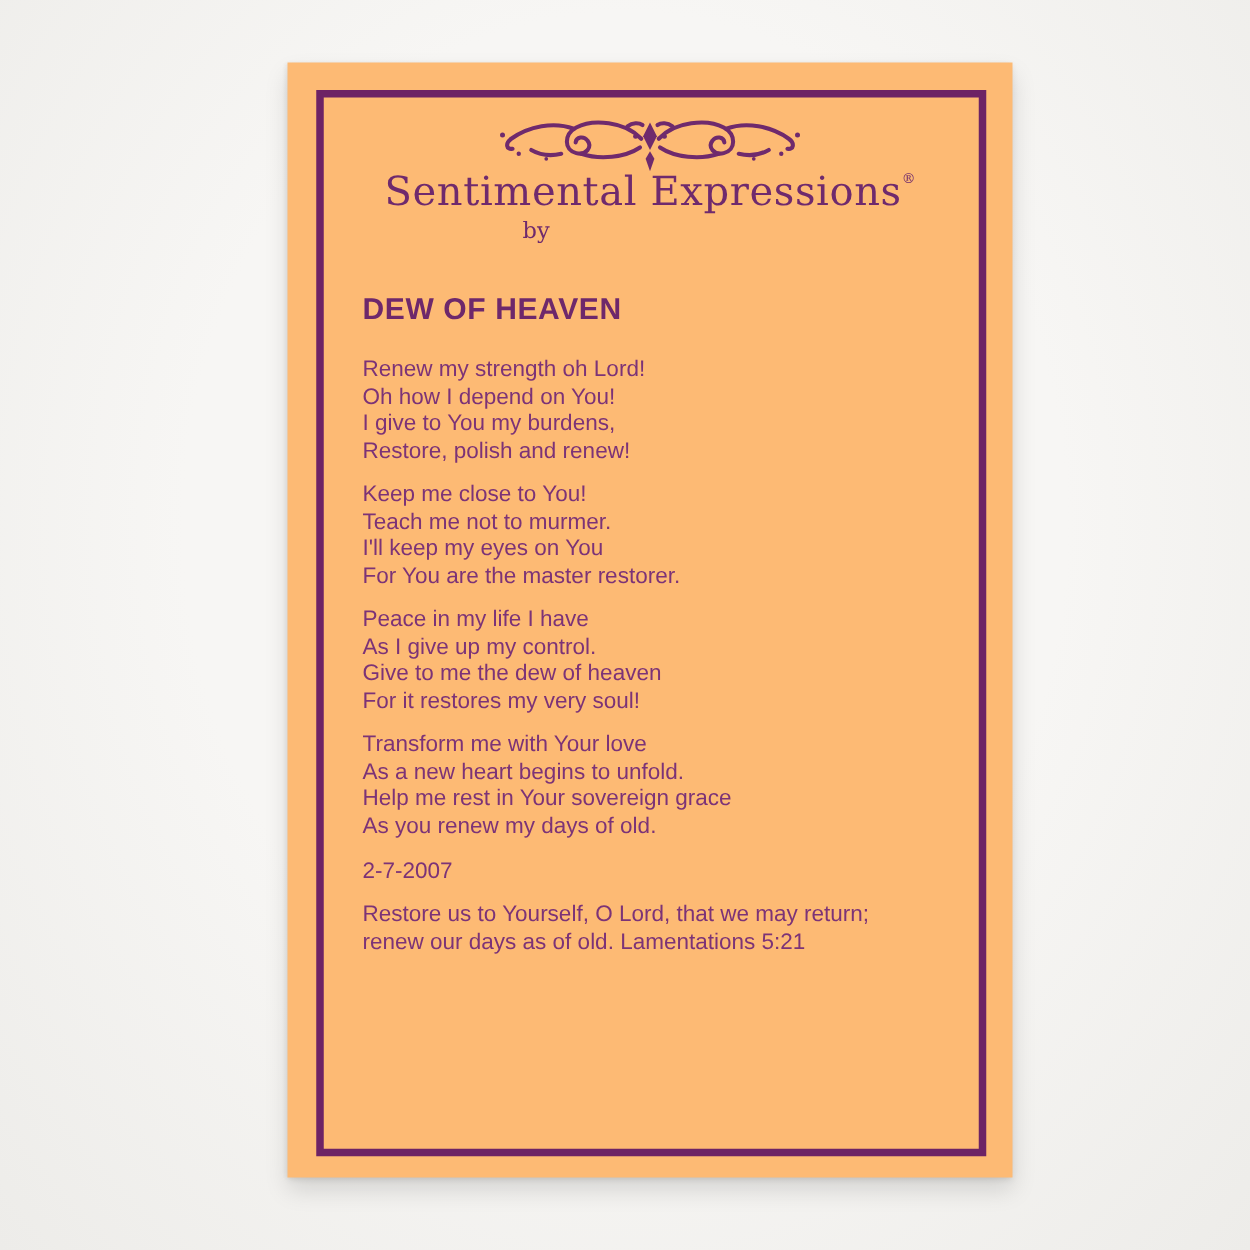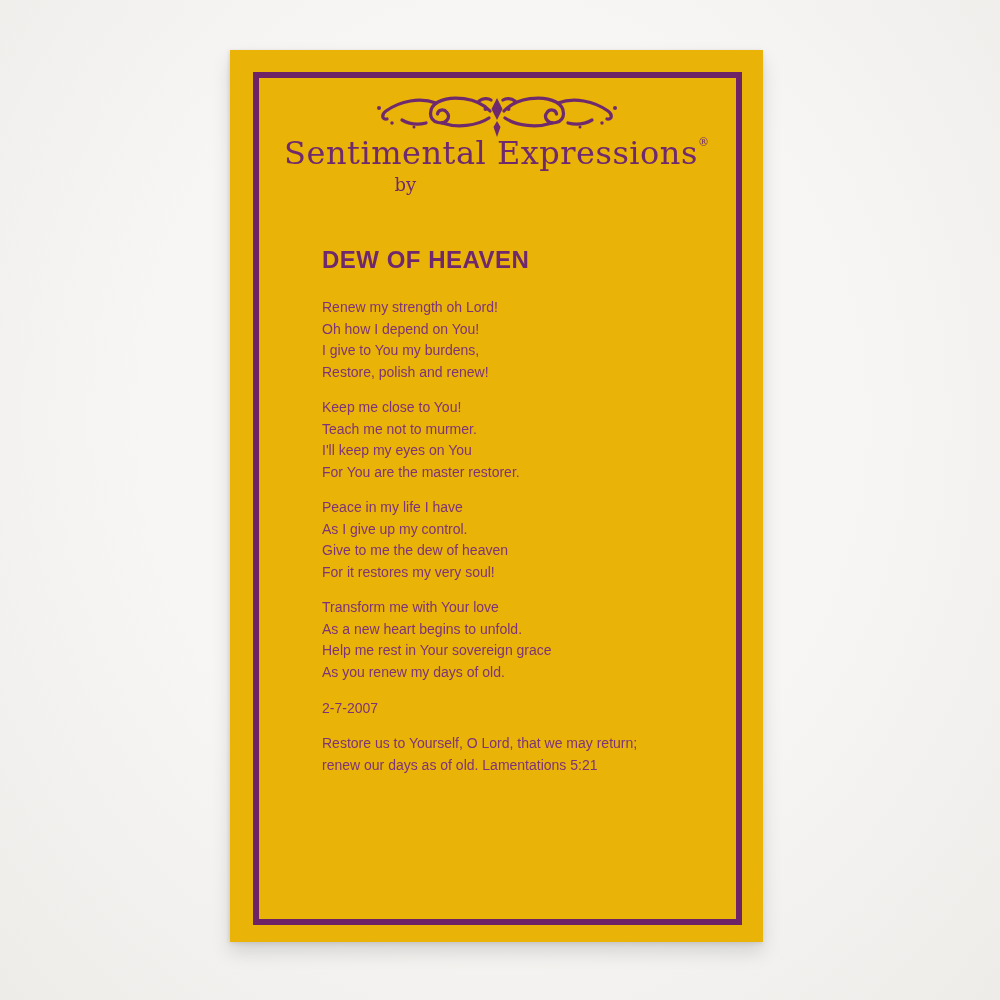--- a/index.html
+++ b/index.html
@@ -3,22 +3,23 @@
 <meta charset="utf-8">
 <style>
   html,body{margin:0;padding:0;}
   body{
     width:1000px;height:1000px;position:relative;overflow:hidden;
     background:radial-gradient(ellipse at 50% 42%, #f7f6f4 50%, #edecE9 100%);
     font-family:"Liberation Sans", sans-serif;
   }
   .card{
     position:absolute;left:230px;top:50px;width:533px;height:892px;
-    background:#eab308;
+    background:#fdba74;
     box-shadow:0 10px 18px rgba(0,0,0,.13), 0 2px 5px rgba(0,0,0,.08), -2px 0 3px rgba(0,0,0,.04);
+    padding-left:47px;
   }
   .frame{
     position:absolute;left:23px;top:22px;right:21px;bottom:17px;
     border:6px solid #6d2365;
   }
   .ornament{
     position:absolute;top:44px;left:50%;transform:translateX(-50%);
   }
   .brand{
     position:absolute;top:84px;left:0;width:100%;text-align:center;
@@ -29,28 +30,28 @@
   .by{
     position:absolute;top:124px;left:calc(50% - 102px);
     font-family:"DejaVu Serif", serif;font-size:18px;color:#6f2a6d;
   }
   .author{
     position:absolute;top:137px;left:0;width:100%;text-align:center;
     font-family:"DejaVu Serif", serif;font-size:24px;color:#6f2a6d;
     letter-spacing:0.5px;white-space:nowrap;
   }
   .content{
-    position:absolute;left:60px;top:196px;right:30px;color:#7c3377;margin-left:32px;
+    position:absolute;left:60px;top:184px;right:30px;color:#7c3377;
   }
   .poem-title{
     font-size:24px;font-weight:bold;letter-spacing:0.5px;color:#6e286b;
     height:28px;margin:0 0 23px 0;white-space:nowrap;
   }
   .stanza{margin:0 0 14px 0;}
-  .line{font-size:14px;line-height:21.5px;white-space:nowrap;}
+  .line{font-size:18px;line-height:21.5px;white-space:nowrap;}
   .copyright-block{margin:0 0 13px 0;}
   .copyright-block .line{line-height:23px;}
   .scripture{margin:0 0 14px 0;}
 </style>
 </head>
 <body>
 
 <div class="card">
   <div class="frame"></div>
 

